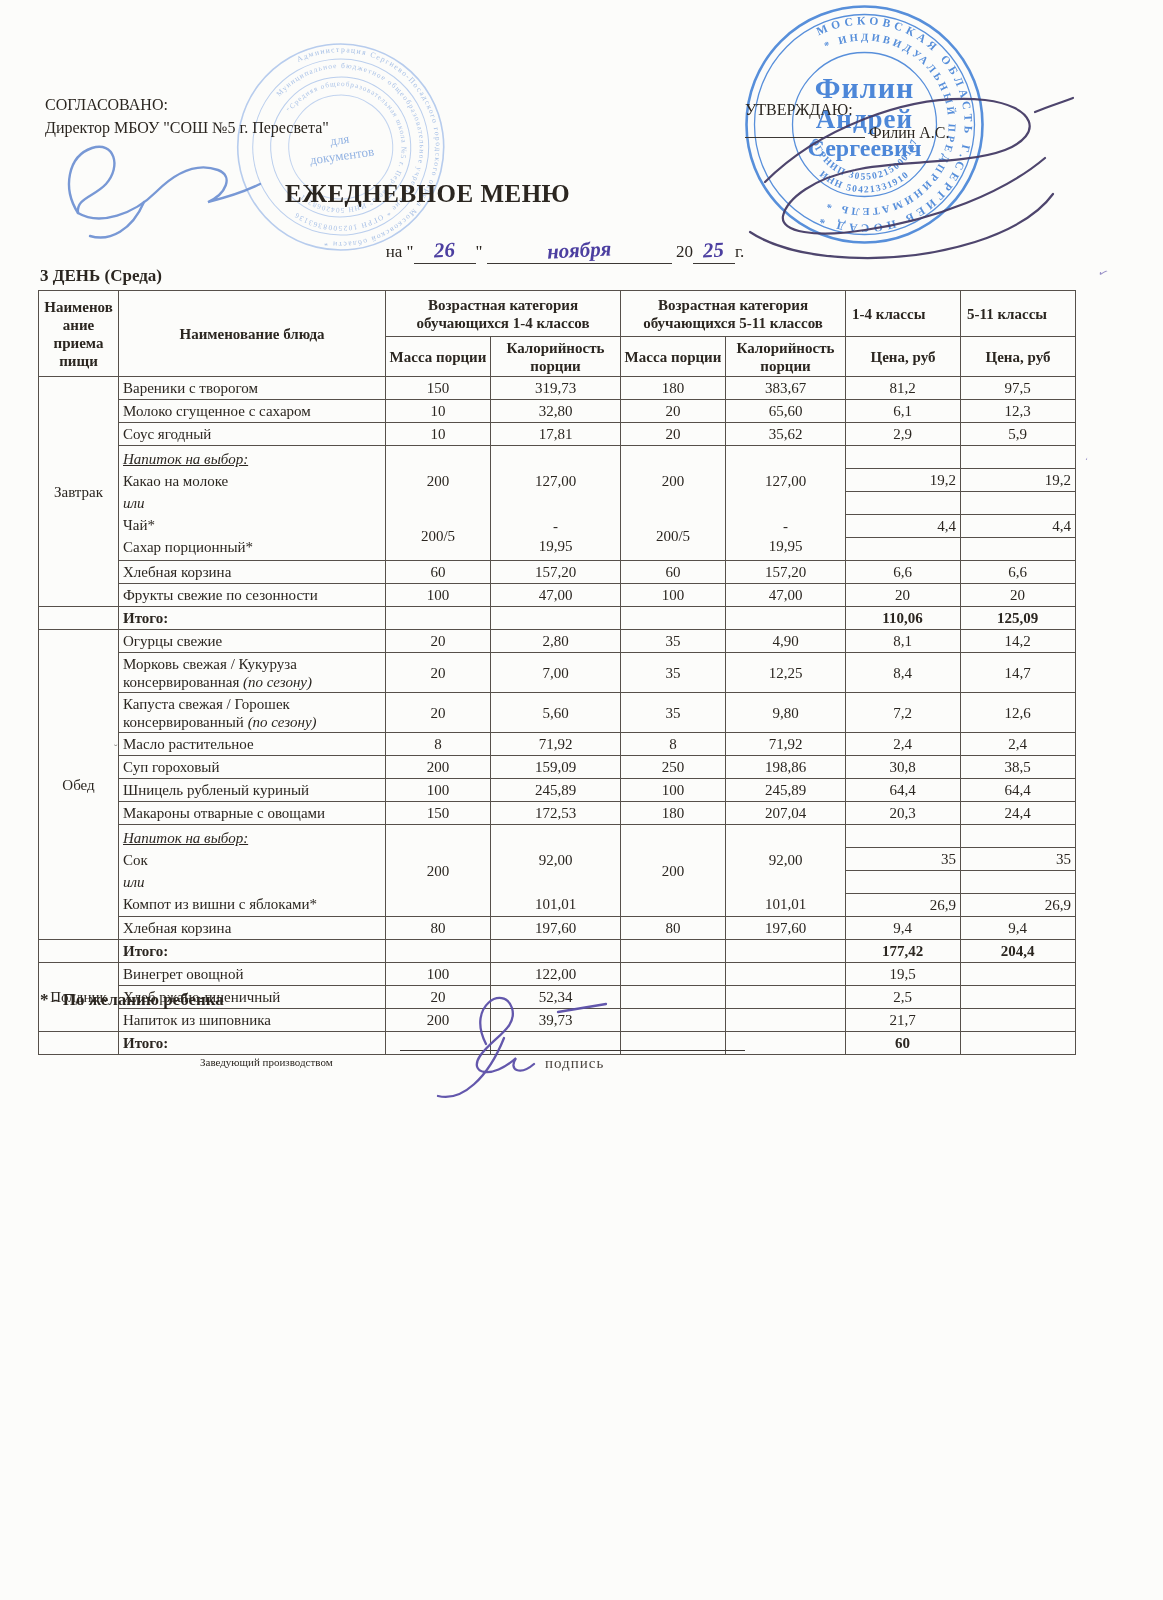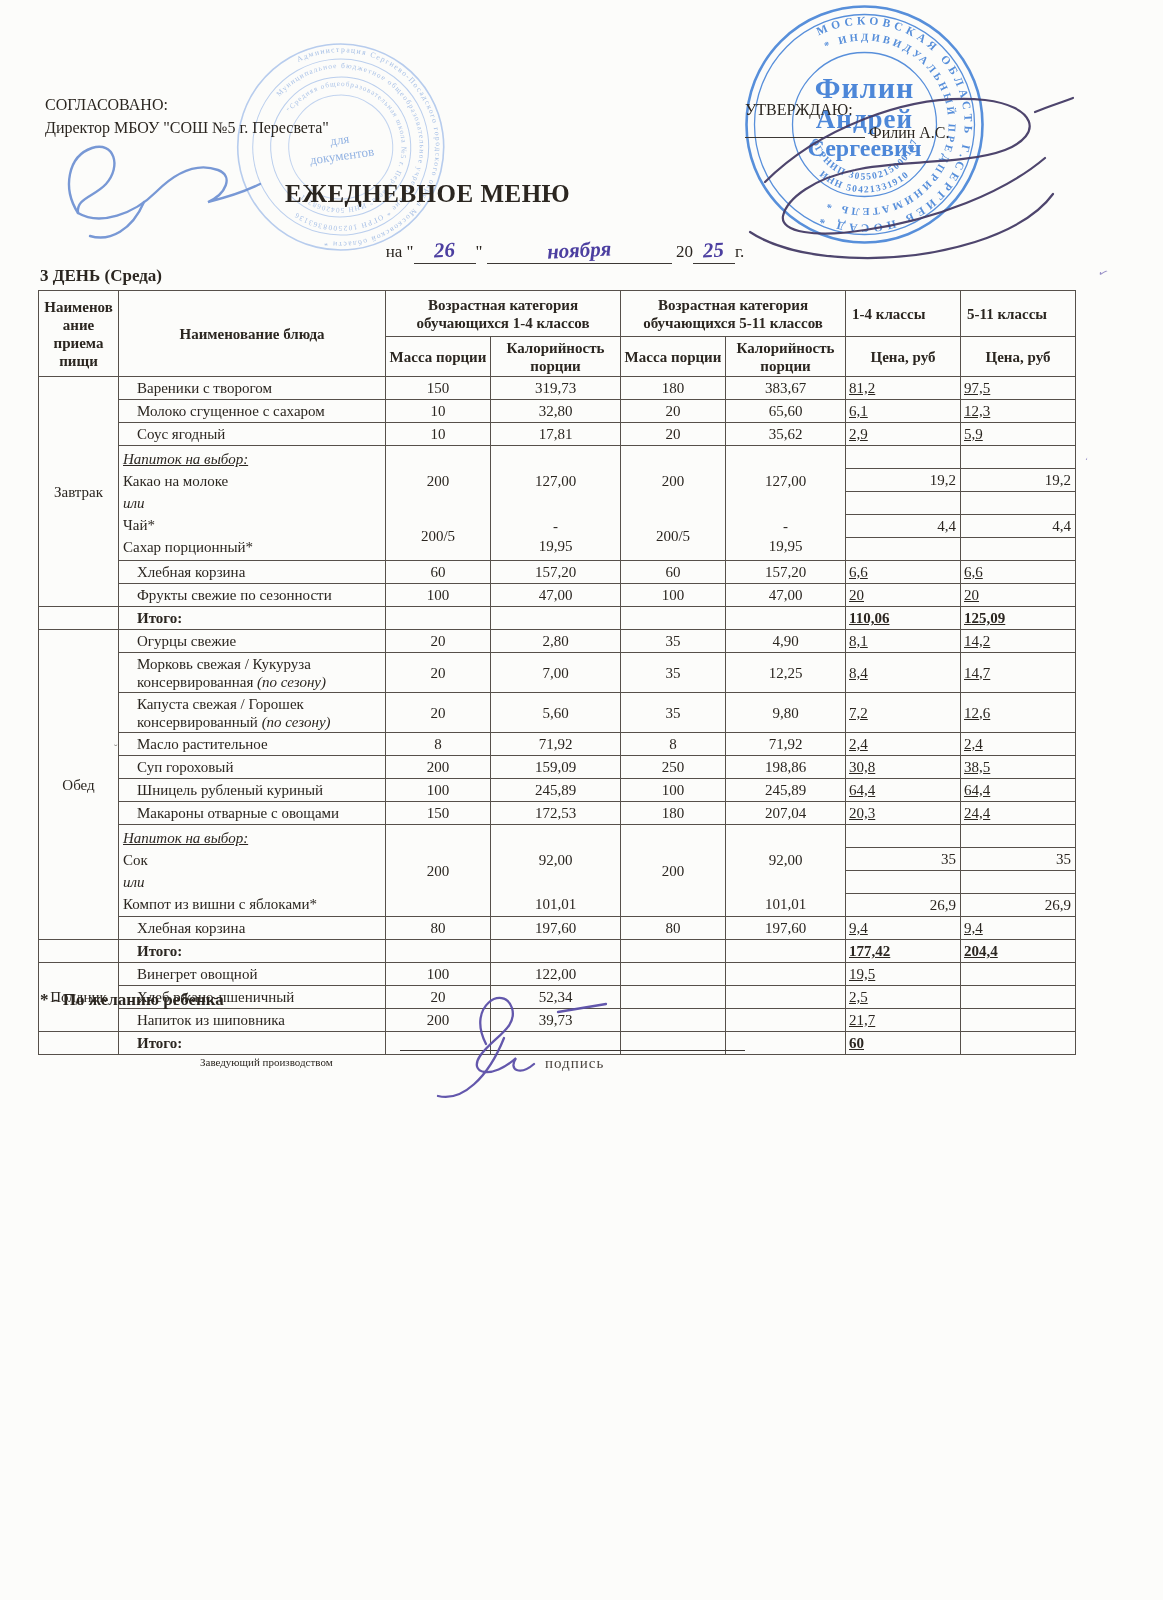--- a/index.html
+++ b/index.html
@@ -19,23 +19,23 @@
   .hand{font-style:italic;font-weight:bold;color:var(--hand);font-size:21px;
         display:inline-block;transform:rotate(-3deg);}
   
   .dayhead{left:40px;top:266px;font-size:17px;font-weight:bold;z-index:3;}
   
   table{border-collapse:collapse;table-layout:fixed;width:1037px;background:transparent;}
   th,td{border:1px solid var(--bd);font-size:15px;line-height:1.2;vertical-align:middle;
         padding:1px 3px;height:20px;overflow:hidden;}
   th{font-weight:bold;text-align:center;}
   .prewrap{white-space:pre-line;}
-  .dl{text-align:left;padding:1px 18px;}
+  .dl{text-align:left;padding:1px 4px;}
   .ct{text-align:center;}
-  .pr{text-align:left;padding-right:4px;text-decoration:underline;}
+  .pr{text-align:center;padding-right:4px;}
   .tl{text-align:left;padding-left:6px;}
   .b{font-weight:bold;}
   .it{font-style:italic;}
   .itu{font-style:italic;text-decoration:underline;}
   .p0{padding:0 !important;margin-top:25px;}
   .dlines>div{height:22px;display:flex;align-items:center;padding-left:4px;}
   .v66{height:66px;display:flex;align-items:center;justify-content:center;}
   .v44{height:44px;display:flex;align-items:center;justify-content:center;}
   .v44.stack{flex-direction:column;line-height:20px;}
   .v88{height:88px;display:flex;align-items:center;justify-content:center;}

